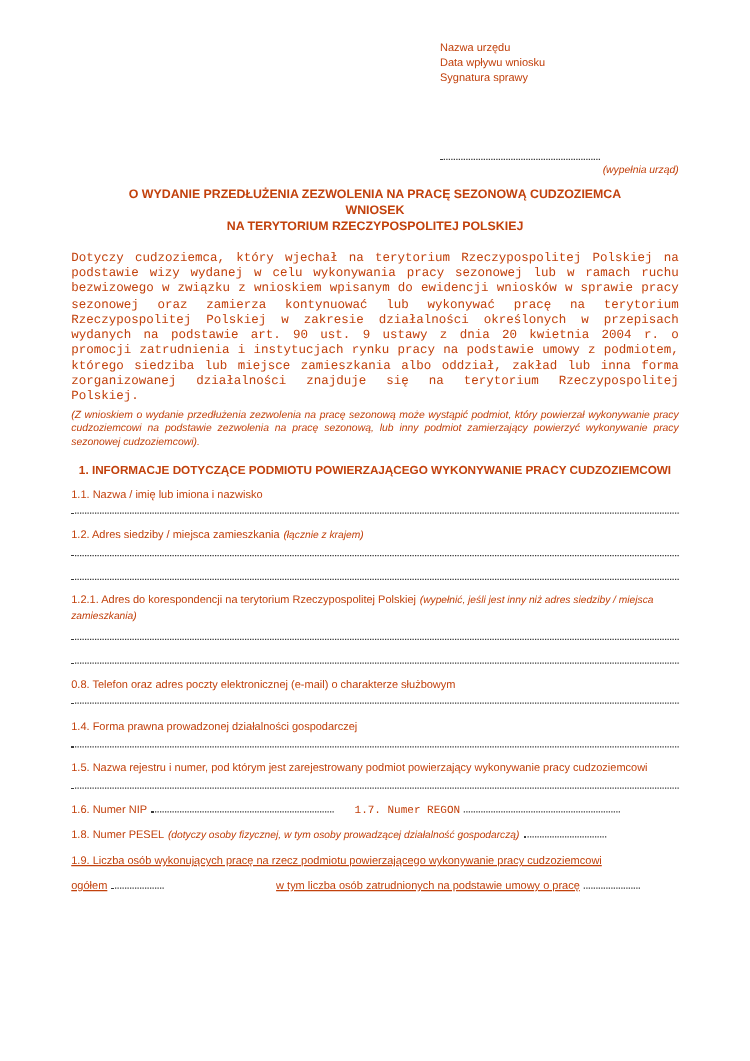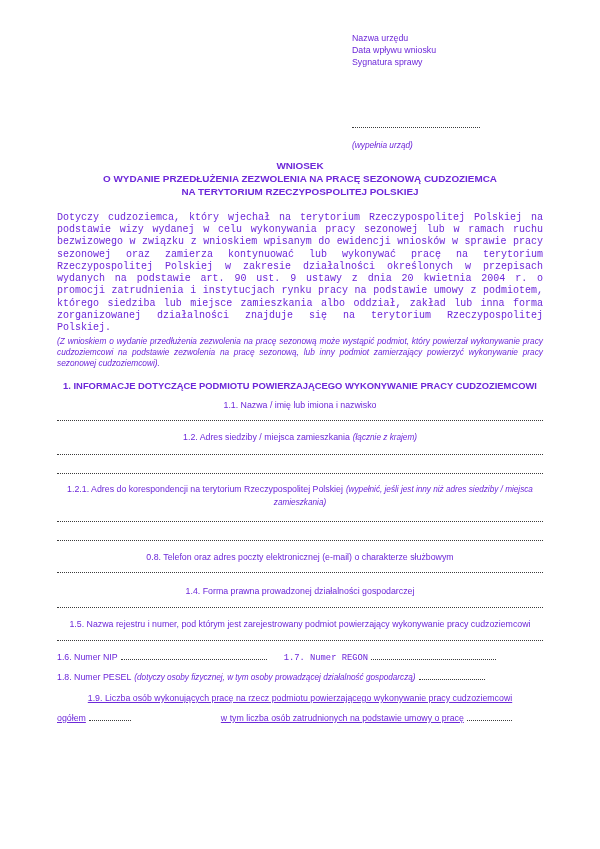--- a/index.html
+++ b/index.html
@@ -9,21 +9,21 @@
   }
   .page {
     position: relative;
     width: 600px;
     height: 849px;
     margin: 0 auto;
     background: #ffffff;
     box-sizing: border-box;
     padding: 32px 57px 0 57px;
     font-family: "Liberation Sans", sans-serif;
-    color: #6d28d9;
+    color: #c2410c;
     overflow: hidden;
   }
 
   
   .office-block {
     margin-left: 295px;
     font-size: 8.8px;
     line-height: 12px;
   }
   .office-fill {
@@ -32,21 +32,22 @@
   }
   .office-dots {
     width: 128px;
     height: 7px;
     border-bottom: 1px dotted #3b3b3b;
   }
   .office-fill-note {
     font-size: 8.3px;
     font-style: italic;
     line-height: 11px;
-    margin-top: 12px;
+    margin-top: 2px;
+    text-align: right;
   }
 
   
   .title {
     margin-top: 8px;
     text-align: center;
     font-weight: bold;
     font-size: 9.9px;
     line-height: 13.2px;
   }
@@ -73,21 +74,20 @@
     font-weight: bold;
     font-size: 9.4px;
     line-height: 13px;
     text-align: center;
   }
 
   
   .flabel {
     font-size: 8.8px;
     line-height: 12px;
-    text-align: center;
   }
   .hint {
     font-style: italic;
     font-size: 8.2px;
     margin-left: 3px;
   }
   .dotline {
     height: 1px;
     border-bottom: 1px dotted #3b3b3b;
   }
@@ -130,22 +130,22 @@
     <div>Data wpływu wniosku</div>
     <div>Sygnatura sprawy</div>
   </div>
 
   <div class="office-fill">
     <div class="office-dots"></div>
     <div class="office-fill-note">(wypełnia urząd)</div>
   </div>
 
   <div class="title">
+    <div>O WYDANIE PRZEDŁUŻENIA ZEZWOLENIA NA PRACĘ SEZONOWĄ CUDZOZIEMCA</div>
     <div>WNIOSEK</div>
-    <div>O WYDANIE PRZEDŁUŻENIA ZEZWOLENIA NA PRACĘ SEZONOWĄ CUDZOZIEMCA</div>
     <div>NA TERYTORIUM RZECZYPOSPOLITEJ POLSKIEJ</div>
   </div>
 
   <p class="intro">Dotyczy cudzoziemca, który wjechał na terytorium Rzeczypospolitej Polskiej na podstawie wizy wydanej w celu wykonywania pracy sezonowej lub w ramach ruchu bezwizowego w związku z wnioskiem wpisanym do ewidencji wniosków w sprawie pracy sezonowej oraz zamierza kontynuować lub wykonywać pracę na terytorium Rzeczypospolitej Polskiej w zakresie działalności określonych w przepisach wydanych na podstawie art. 90 ust. 9 ustawy z dnia 20 kwietnia 2004 r. o promocji zatrudnienia i instytucjach rynku pracy na podstawie umowy z podmiotem, którego siedziba lub miejsce zamieszkania albo oddział, zakład lub inna forma zorganizowanej działalności znajduje się na terytorium Rzeczypospolitej Polskiej.</p>
   <p class="intro-note">(Z wnioskiem o wydanie przedłużenia zezwolenia na pracę sezonową może wystąpić podmiot, który powierzał wykonywanie pracy cudzoziemcowi na podstawie zezwolenia na pracę sezonową, lub inny podmiot zamierzający powierzyć wykonywanie pracy sezonowej cudzoziemcowi).</p>
 
   <h2 class="sec-heading">1. INFORMACJE DOTYCZĄCE PODMIOTU POWIERZAJĄCEGO WYKONYWANIE PRACY CUDZOZIEMCOWI</h2>
 
   <div class="flabel mt7">
     <span>1.1. Nazwa / imię lub imiona i nazwisko</span>

